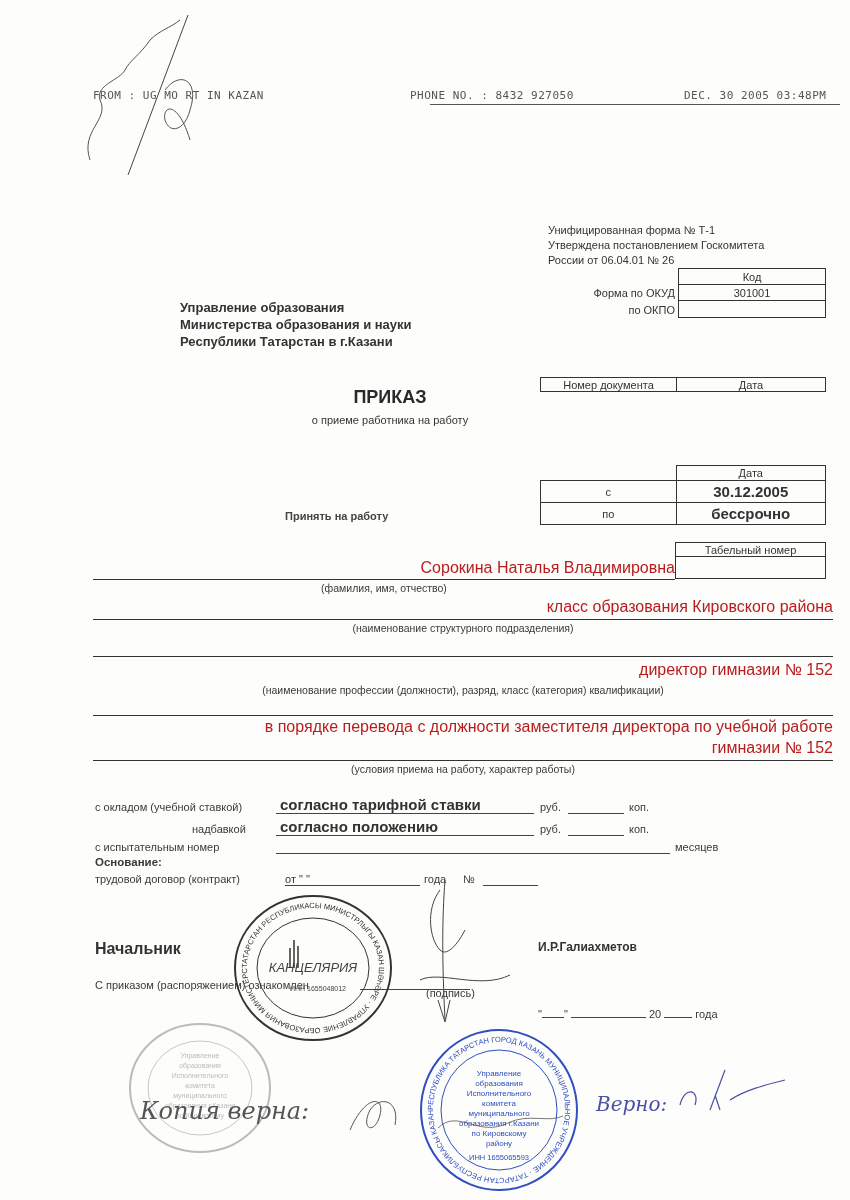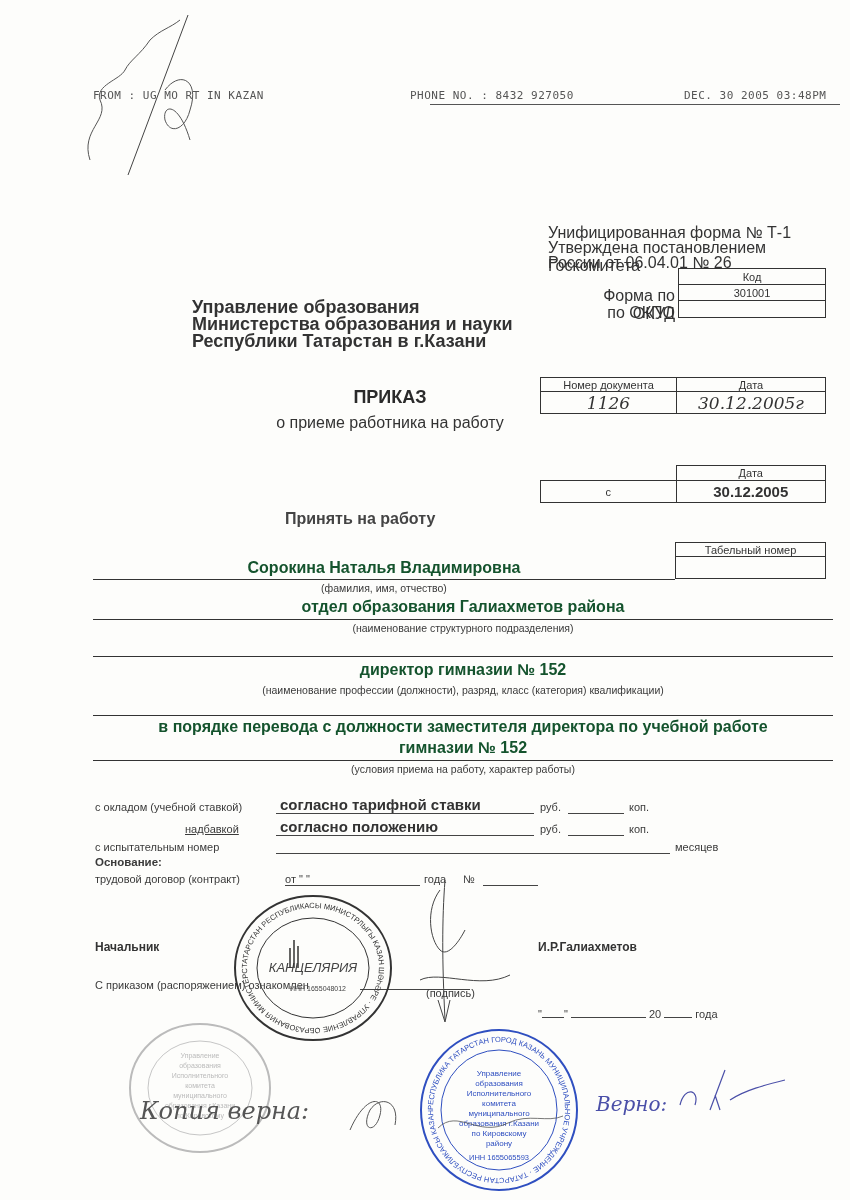--- a/index.html
+++ b/index.html
@@ -4,29 +4,29 @@
 <style>
   html, body { margin: 0; padding: 0; }
   body {
     width: 850px; height: 1200px; position: relative; overflow: hidden;
     background: #fdfdfb;
     font-family: "Liberation Sans", sans-serif;
     color: #2a2a2a;
   }
   .abs { position: absolute; }
   .fax { font-family: "DejaVu Sans Mono", monospace; font-size: 11px; color: #555; letter-spacing: 0.5px; }
-  .small { font-size: 16px; color: #333; }
+  .small { font-size: 11px; color: #333; }
   .bold { font-weight: bold; }
   .hline { position: absolute; height: 0; border-top: 1.5px solid #333; }
   .uline { position: absolute; height: 0; border-top: 1px solid #444; }
   table.form { position: absolute; border-collapse: collapse; }
   table.form td { border: 1.3px solid #333; padding: 0; text-align: center; font-size: 11px; color: #333; }
   .hand { font-family: "DejaVu Serif", serif; font-style: italic; color: #333; text-align: right; }
   .caption { position: absolute; font-size: 10.5px; color: #3a3a3a; text-align: center; }
-  .big { position: absolute; font-size: 16px; font-weight: bold; color: #14532d; text-align: center; }
+  .big { position: absolute; font-size: 16px; font-weight: normal; color: #b91c1c; text-align: right; }
   .lbl { position: absolute; font-size: 11px; color: #3a3a3a; }
 </style>
 </head>
 <body>
 
 <div class="abs fax" style="left:93px; top:89px;">FROM : UG MO RT IN KAZAN</div>
 <div class="abs fax" style="left:410px; top:89px;">PHONE NO. : 8432 927050</div>
 <div class="abs fax" style="left:684px; top:89px;">DEC. 30 2005 03:48PM</div>
 <div class="abs" style="left:430px; top:104px; width:410px; border-top:1.5px solid #555;"></div>
 
@@ -49,72 +49,72 @@
       </tr>
   <tr style="height:16px;">
         <td>301001</td>
       </tr>
   <tr style="height:17px;">
         <td></td>
       </tr>
 </tbody>
   </table>
 
-<div class="abs bold" style="left:192px; top:299px; font-size:18px; line-height:17px; color:#333;">
+<div class="abs bold" style="left:180px; top:299px; font-size:13px; line-height:17px; color:#333;">
   <div>Управление образования</div>
   <div>Министерства образования и науки</div>
   <div>Республики Татарстан в г.Казани</div>
 </div>
 
 <div class="abs bold" style="left:270px; top:387px; width:240px; text-align:center; font-size:18px;">ПРИКАЗ</div>
 <div class="abs small" style="left:270px; top:414px; width:240px; text-align:center;">о приеме работника на работу</div>
 
 <table class="form" style="left:540px; top:377px; width:286px;">
   <tbody>
       <tr style="height:14px;">
     <td style="width:135px;">Номер документа</td>
     <td>Дата</td>
   </tr>
-  <tr style="height:22px;">
-    <td class="hand" style="font-size:17px;">1126</td>
-    <td class="hand" style="font-size:17px;">30.12.2005г</td>
-  </tr>
 </tbody>
   </table>
 
 <div class="abs small bold" style="left:285px; top:510px; color:#444;">Принять на работу</div>
 <table class="form" style="left:540px; top:465px; width:286px;">
   <tbody>
       <tr style="height:15px;">
     <td style="width:135px; border:none; border-bottom:1.3px solid #333;"></td>
     <td>Дата</td>
   </tr>
   <tr style="height:22px;">
     <td>с</td>
     <td class="bold" style="font-size:15px;">30.12.2005</td>
   </tr>
+  <tr style="height:22px;">
+    <td>по</td>
+    <td class="bold" style="font-size:15px;">бессрочно</td>
+  </tr>
 </tbody>
   </table>
 
 <table class="form" style="left:675px; top:542px; width:151px;">
   <tbody>
       <tr style="height:14px;">
         <td>Табельный номер</td>
       </tr>
   <tr style="height:22px;">
         <td></td>
       </tr>
 </tbody>
   </table>
 
 <div class="big" style="left:93px; top:559px; width:582px;">Сорокина Наталья Владимировна</div>
 <div class="hline" style="left:93px; top:579px; width:582px;"></div>
 <div class="caption" style="left:93px; top:582px; width:582px;">(фамилия, имя, отчество)</div>
 
-<div class="big" style="left:93px; top:598px; width:740px;">отдел образования Галиахметов района</div>
+<div class="big" style="left:93px; top:598px; width:740px;">класс образования Кировского района</div>
 <div class="hline" style="left:93px; top:619px; width:740px;"></div>
 <div class="caption" style="left:93px; top:622px; width:740px;">(наименование структурного подразделения)</div>
 
 <div class="hline" style="left:93px; top:656px; width:740px;"></div>
 
 <div class="big" style="left:93px; top:661px; width:740px;">директор гимназии № 152</div>
 <div class="caption" style="left:93px; top:684px; width:740px;">(наименование профессии (должности), разряд, класс (категория) квалификации)</div>
 
 <div class="hline" style="left:93px; top:715px; width:740px;"></div>
 
@@ -123,40 +123,40 @@
 <div class="hline" style="left:93px; top:760px; width:740px;"></div>
 <div class="caption" style="left:93px; top:763px; width:740px;">(условия приема на работу, характер работы)</div>
 
 <div class="lbl" style="left:95px; top:801px;">с окладом (учебной ставкой)</div>
 <div class="abs bold" style="left:280px; top:796px; font-size:15px; color:#333;">согласно тарифной ставки</div>
 <div class="uline" style="left:276px; top:813px; width:258px;"></div>
 <div class="lbl" style="left:540px; top:801px;">руб.</div>
 <div class="uline" style="left:568px; top:813px; width:56px;"></div>
 <div class="lbl" style="left:629px; top:801px;">коп.</div>
 
-<div class="lbl" style="left:185px; top:823px;text-decoration:underline;">надбавкой</div>
+<div class="lbl" style="left:192px; top:823px;">надбавкой</div>
 <div class="abs bold" style="left:280px; top:818px; font-size:15px; color:#333;">согласно положению</div>
 <div class="uline" style="left:276px; top:835px; width:258px;"></div>
 <div class="lbl" style="left:540px; top:823px;">руб.</div>
 <div class="uline" style="left:568px; top:835px; width:56px;"></div>
 <div class="lbl" style="left:629px; top:823px;">коп.</div>
 
 <div class="lbl" style="left:95px; top:841px;">с испытательным номер</div>
 <div class="uline" style="left:276px; top:853px; width:394px;"></div>
 <div class="lbl" style="left:675px; top:841px;">месяцев</div>
 
 <div class="lbl bold" style="left:95px; top:856px; font-size:11.5px;">Основание:</div>
 <div class="lbl" style="left:95px; top:873px;">трудовой договор (контракт)</div>
 <div class="lbl" style="left:285px; top:873px;">от "    "</div>
 <div class="uline" style="left:285px; top:885px; width:135px;"></div>
 <div class="lbl" style="left:424px; top:873px;">года</div>
 <div class="lbl" style="left:463px; top:873px;">№</div>
 <div class="uline" style="left:483px; top:885px; width:55px;"></div>
 
-<div class="abs bold" style="left:95px; top:940px; font-size:12px; color:#333;">Начальник</div>
+<div class="abs bold" style="left:95px; top:940px; font-size:16px; color:#333;">Начальник</div>
 <div class="abs bold" style="left:538px; top:940px; font-size:12px; color:#333;">И.Р.Галиахметов</div>
 <div class="lbl" style="left:95px; top:979px;">С приказом (распоряжением) ознакомлен</div>
 <div class="uline" style="left:360px; top:989px; width:110px;"></div>
 <div class="lbl" style="left:426px; top:955px;margin-top:32px;">(подпись)</div>
 
 <div class="abs" style="left:538px; top:1008px; font-size:11px; color:#3a3a3a;">
   <span>"</span><span style="display:inline-block; width:22px; border-bottom:1px solid #444;"></span><span>"</span>
   <span style="display:inline-block; width:75px; border-bottom:1px solid #444;"></span>
   <span>20</span>
   <span style="display:inline-block; width:28px; border-bottom:1px solid #444;"></span>

